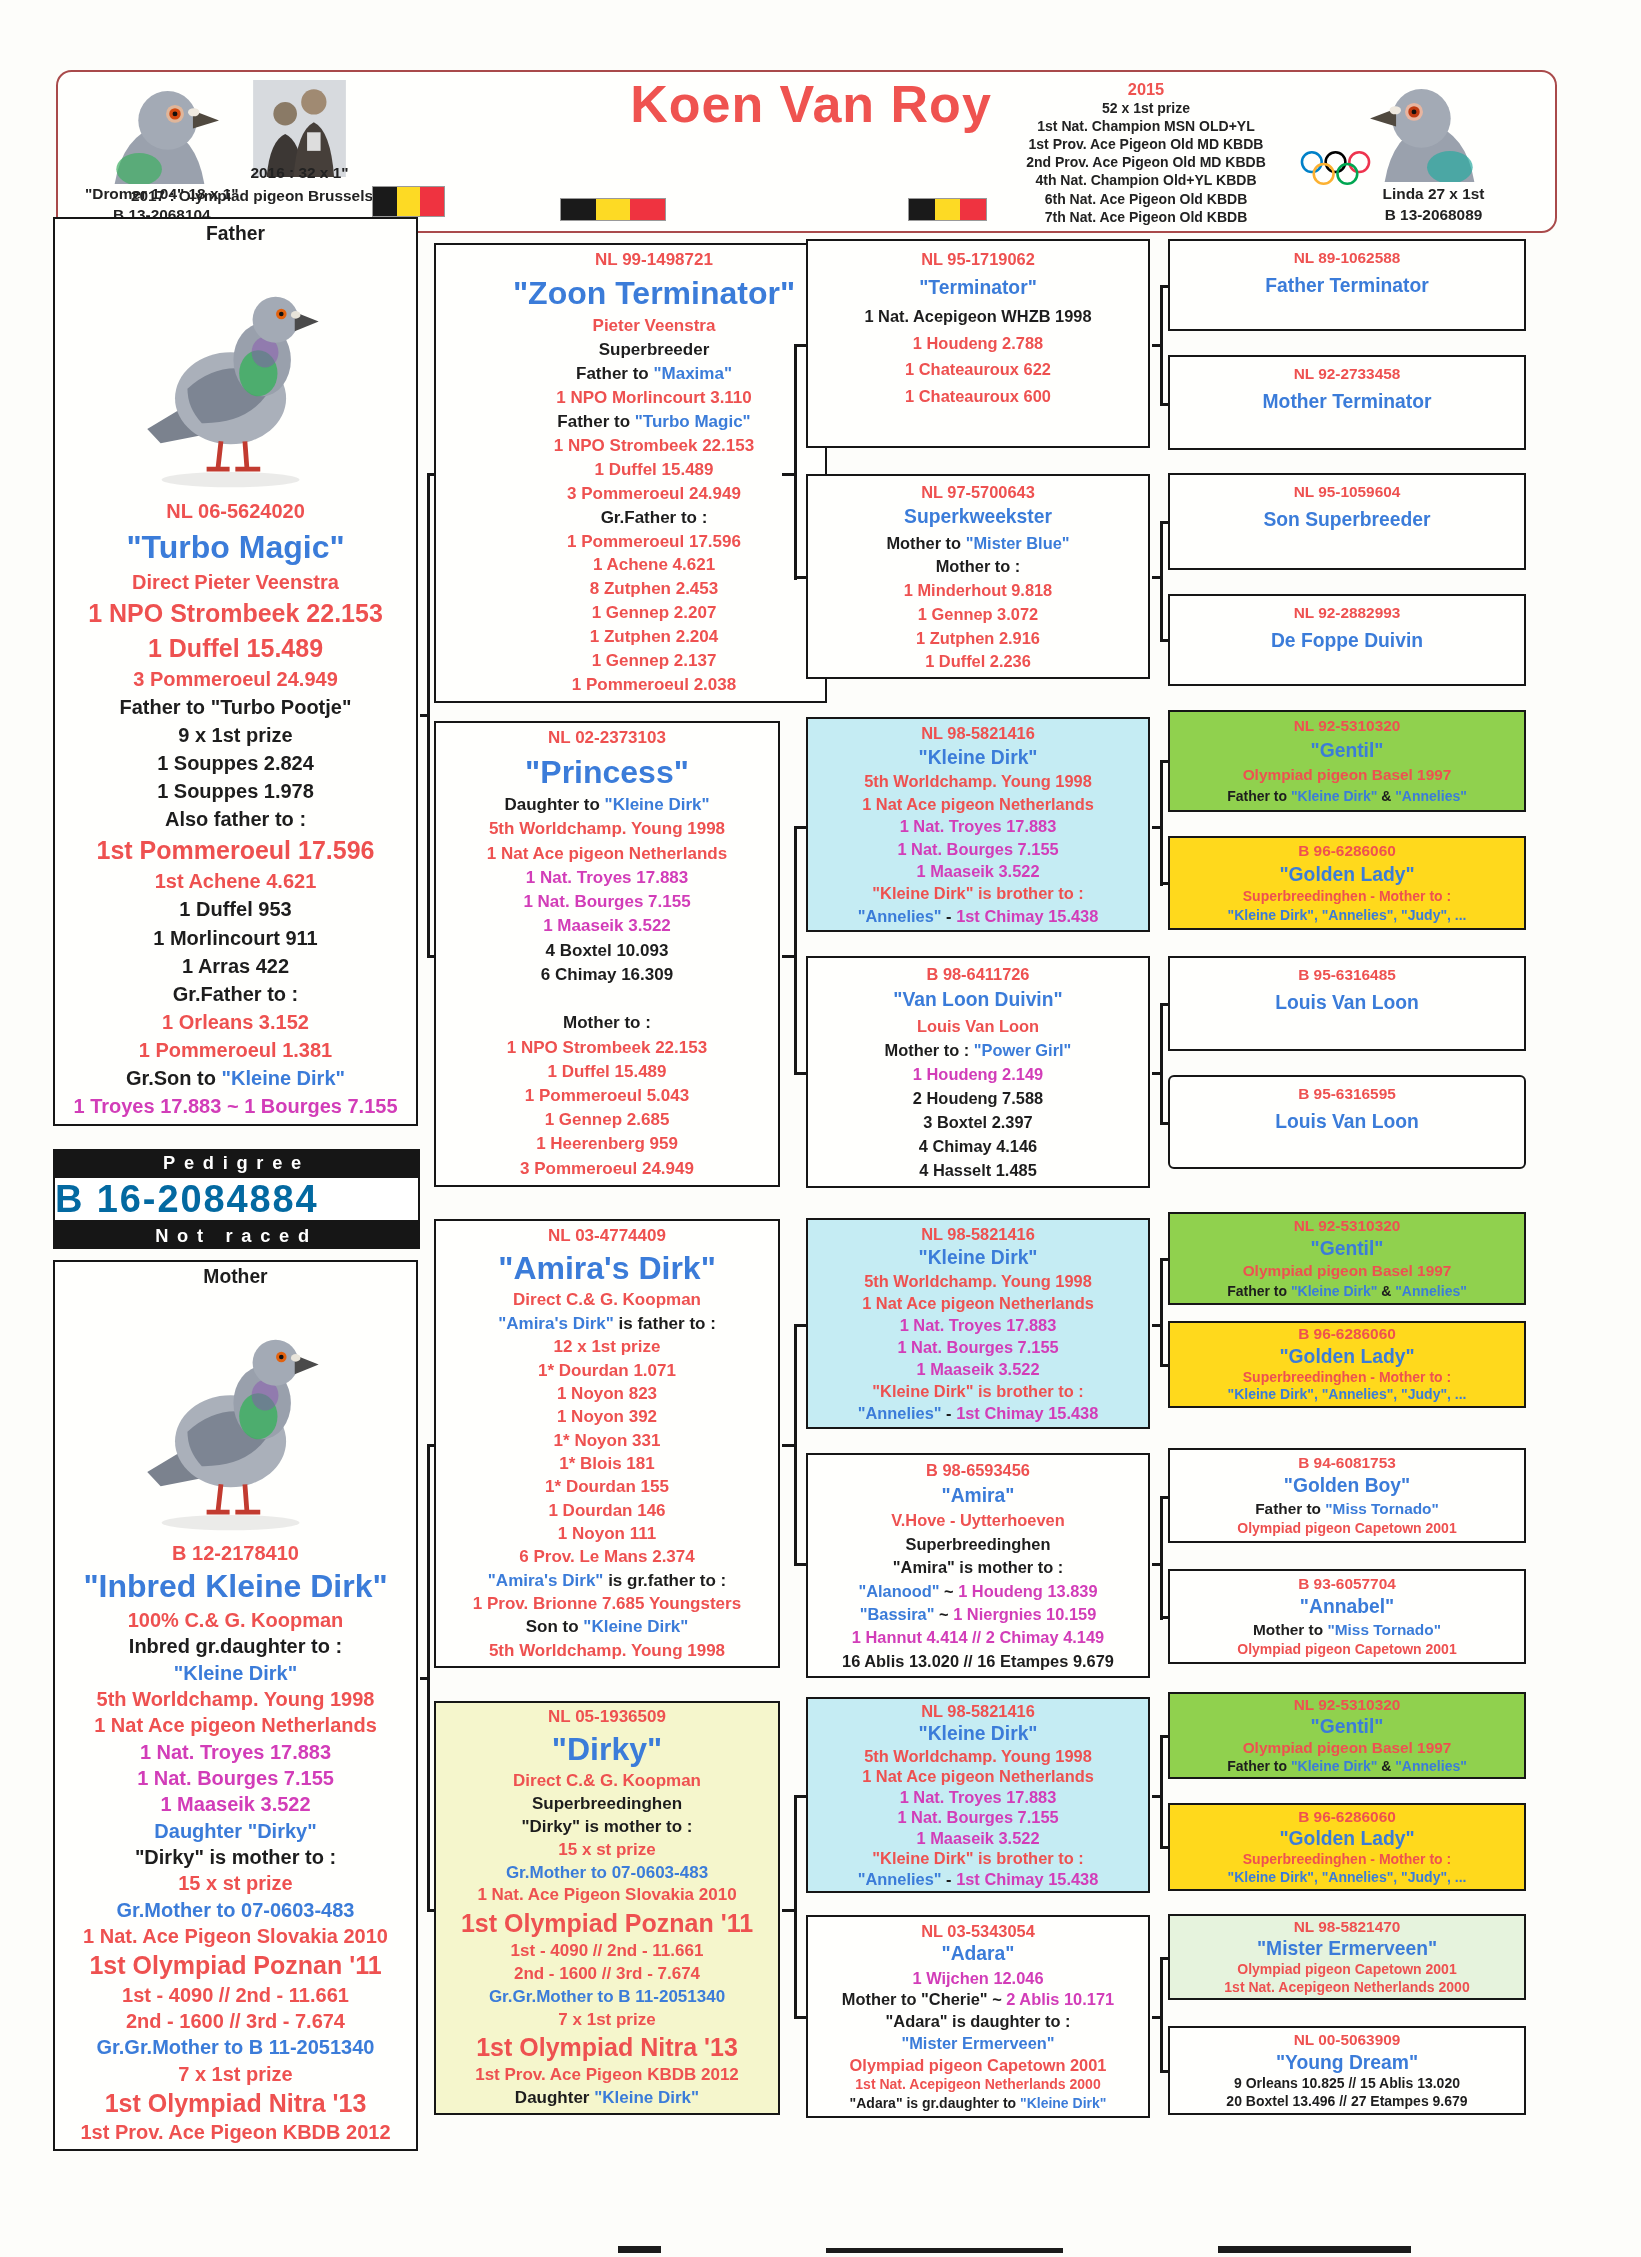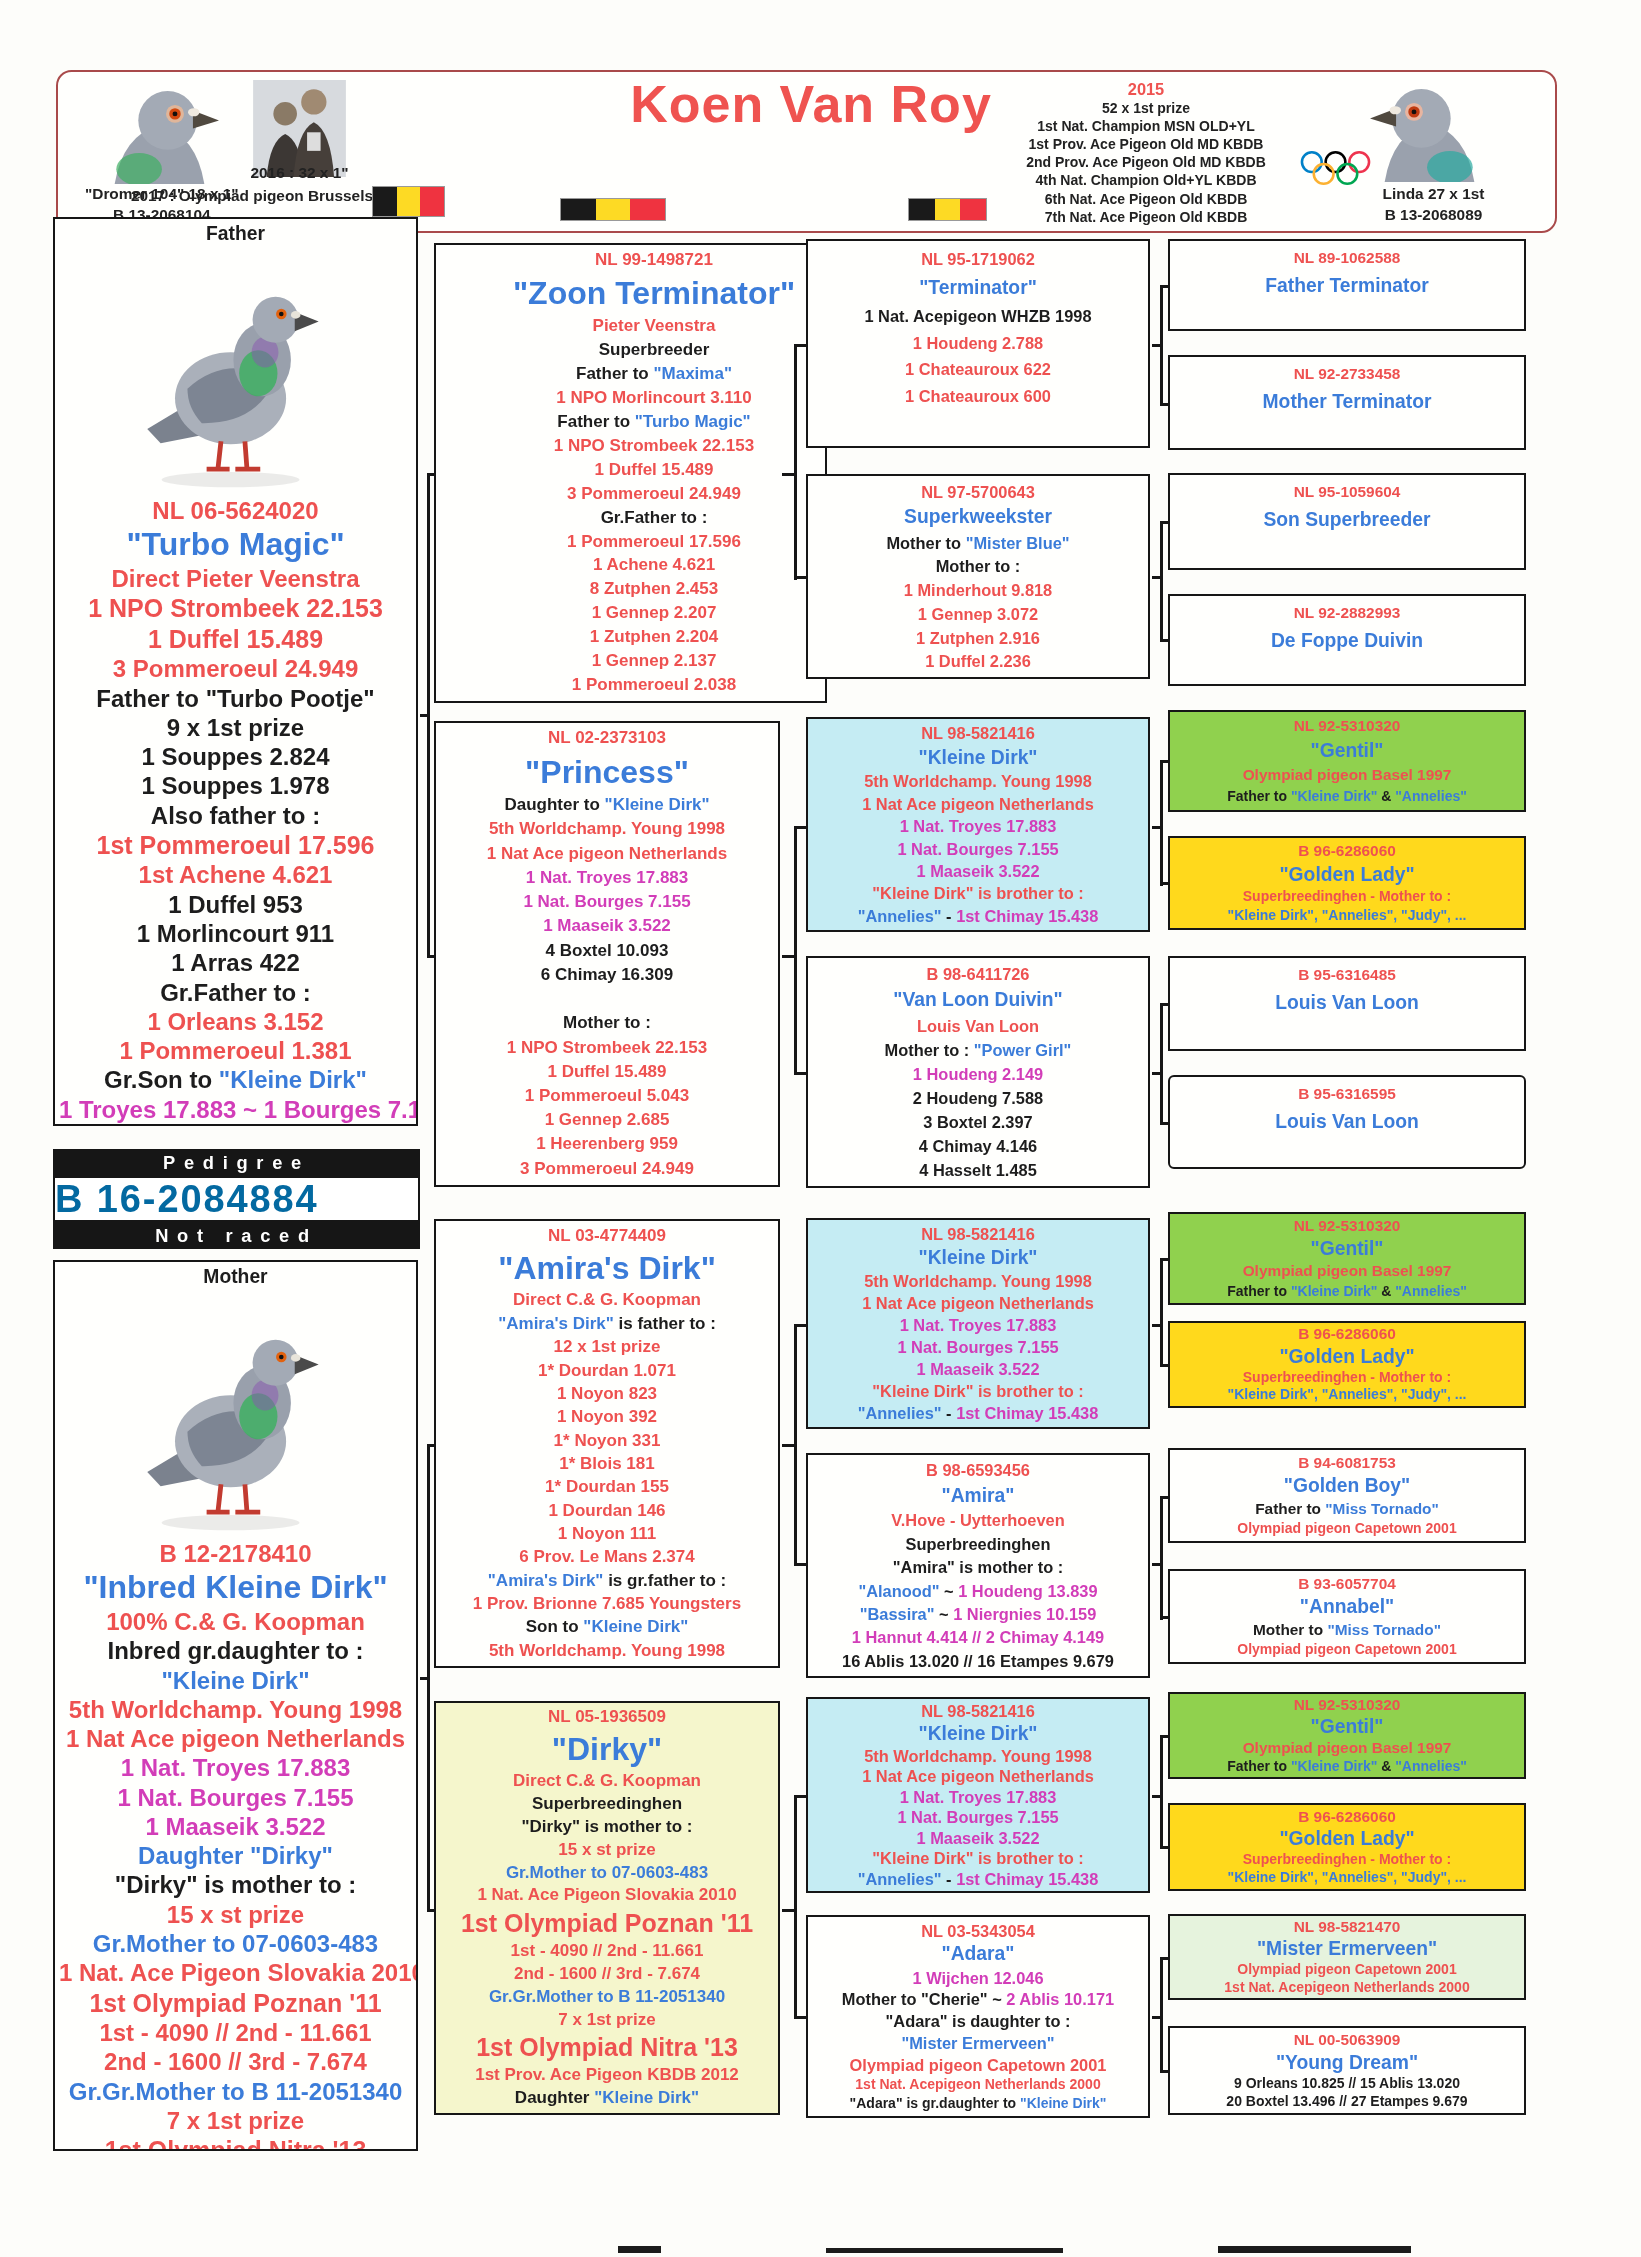--- a/index.html
+++ b/index.html
@@ -15,21 +15,21 @@
   #hdr-awards{left:941px;top:7.7px;width:294px;}
   #hdr-awards .yr{color:#ef5350;font-size:16.4px;}
   #hdr-awards .aw{color:#222;font-size:14px;line-height:1.3;}
   .cap{font-size:15.4px;color:#222;line-height:1.35;}
   .flag{position:absolute;background:linear-gradient(90deg,#1a1a1a 0 33.3%,#FDDA24 33.3% 66.6%,#EF3340 66.6% 100%);border:1px solid #999;}
   
   .box{position:absolute;border:2.9px solid #161616;background:#fffffd;display:flex;flex-direction:column;text-align:center;overflow:hidden;}
   .box .lines{display:flex;flex-direction:column;justify-content:space-evenly;flex:1;padding:1.9px 3.9px;}
   .box.sparse .lines{justify-content:flex-start;padding-top:7.7px;gap:6.8px;}
   .line{line-height:1.22;white-space:nowrap;}
-  .col1 .line{font-size:24px;}
+  .col1 .line{font-size:20px;}
   .col2 .line{font-size:17px;}
   .col3 .line{font-size:16.4px;}
   .col4 .line{font-size:15.4px;}
   .sz-xl{font-size:32px !important;}
   .sz-lg{font-size:25px !important;}
   .sz-nm{font-size:19.3px !important;}
   .sz-sm{font-size:14px !important;}
   .c-r{color:#ee5150;}
   .c-b{color:#3b7cd9;}
   .c-m{color:#d23db8;}

